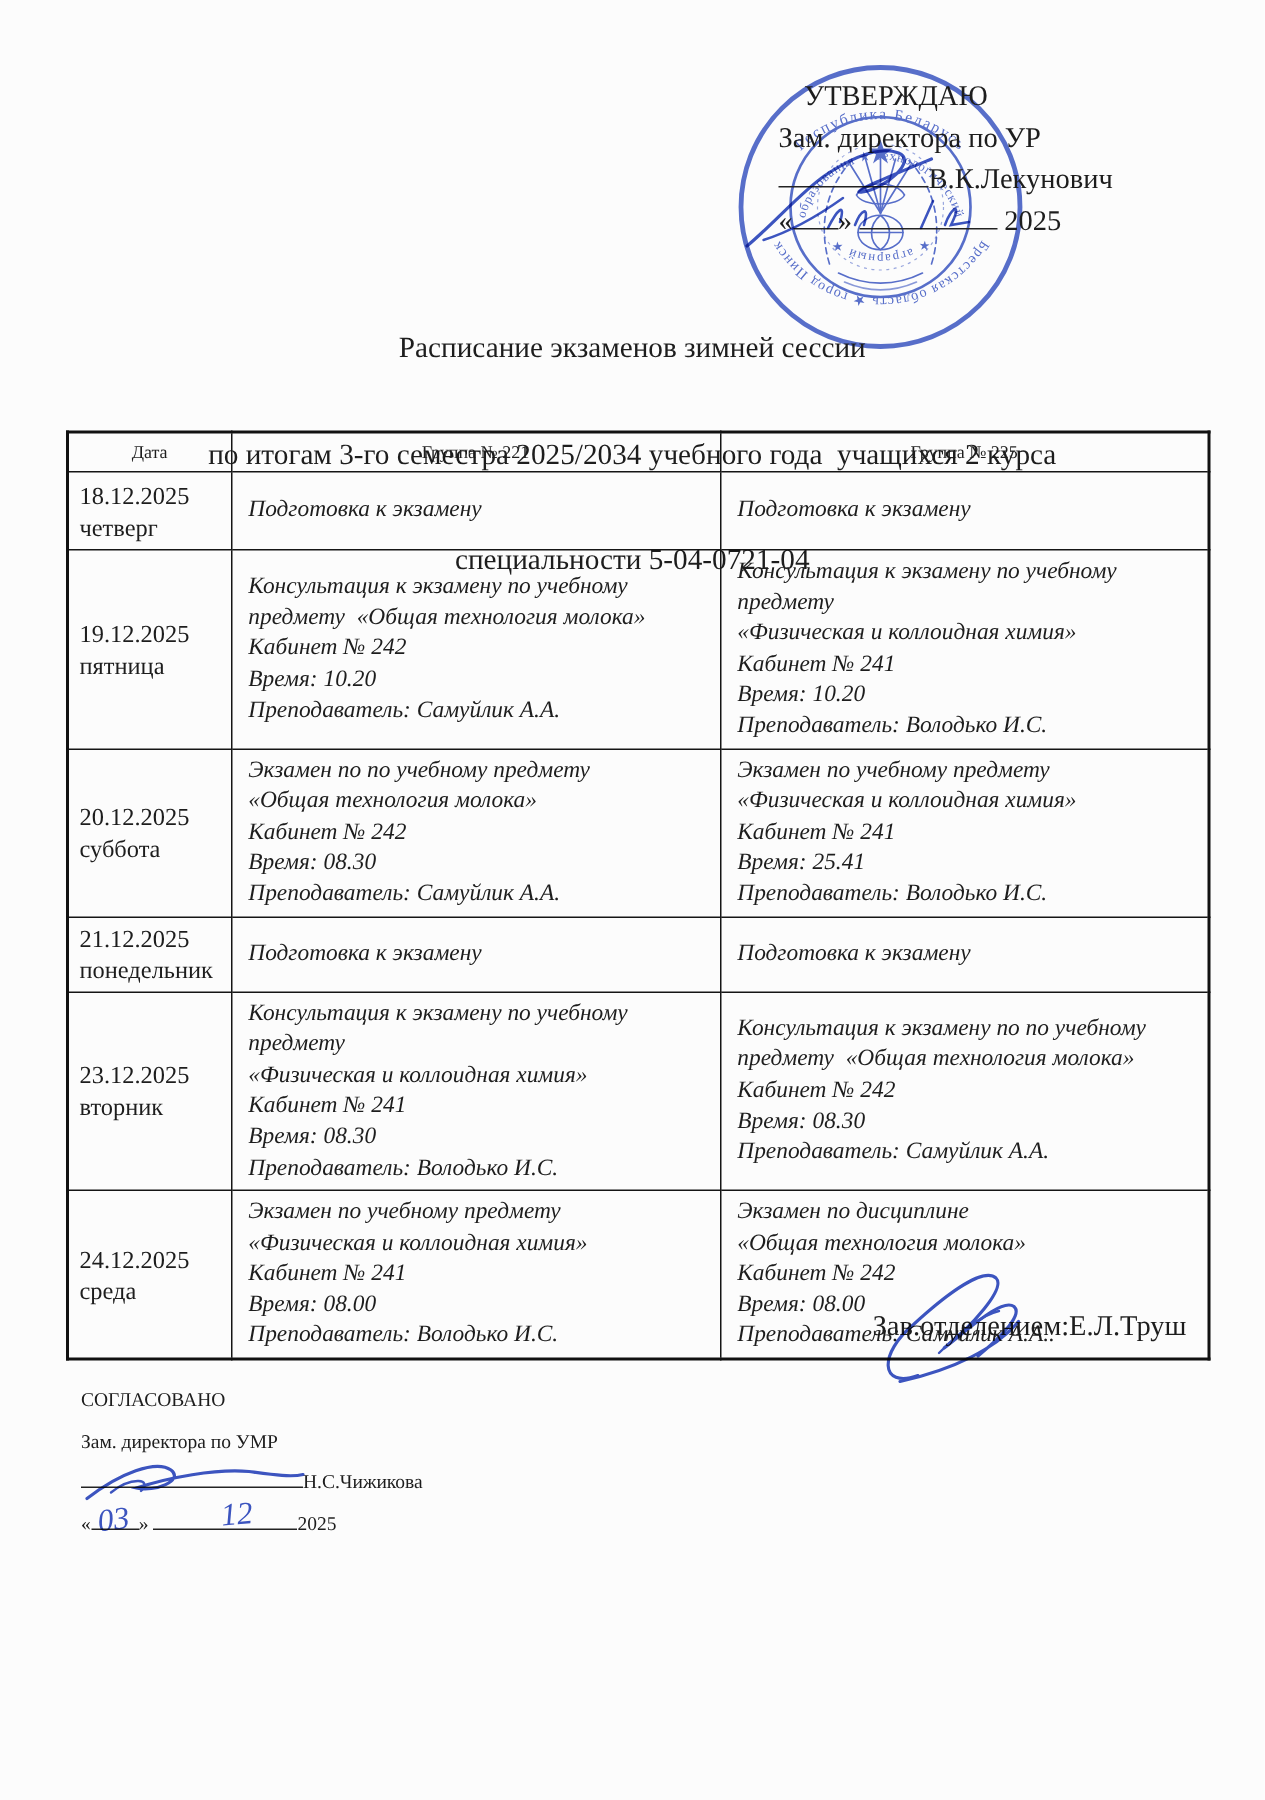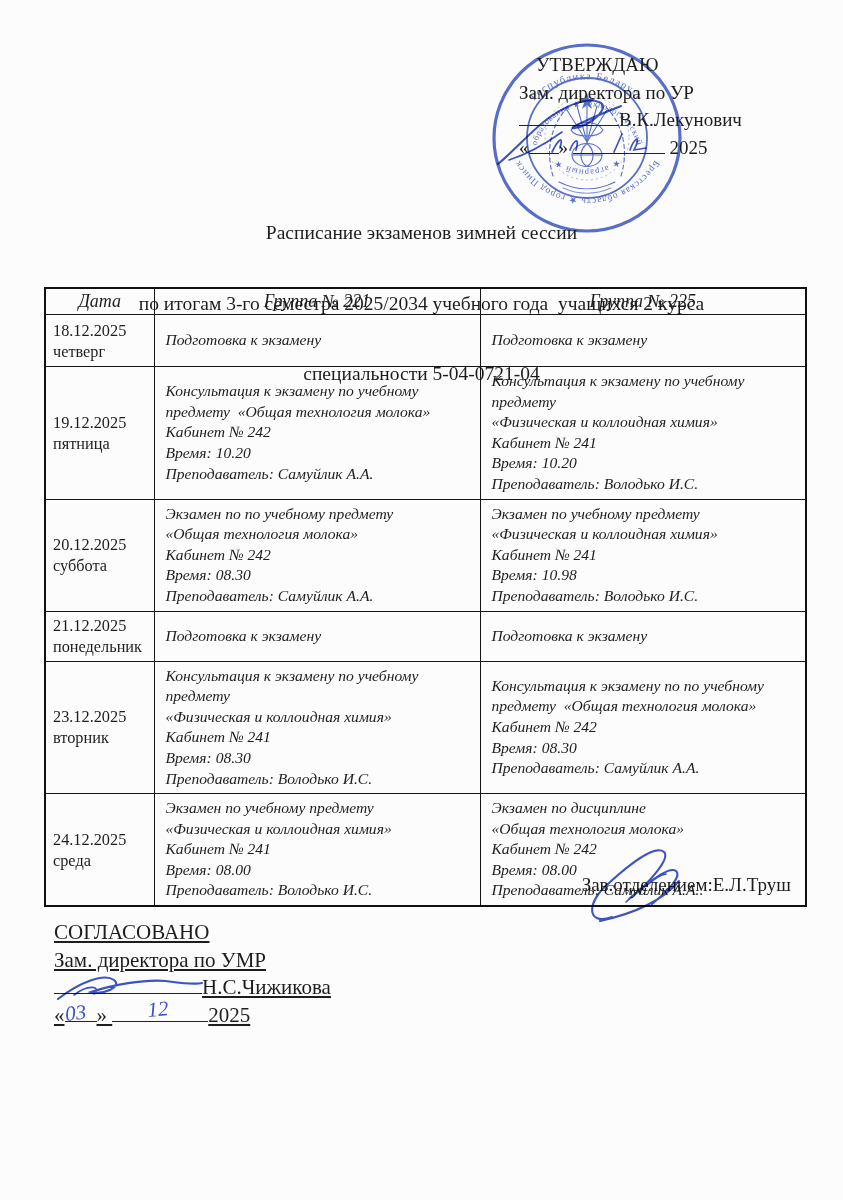--- a/index.html
+++ b/index.html
@@ -22,29 +22,29 @@
   
   .stamp{position:absolute;left:487px;top:38px;width:200px;height:200px;mix-blend-mode:multiply;opacity:.92;}
 
   
   .title{position:absolute;left:0;top:174px;width:843px;text-align:center;font-size:19.5px;line-height:23.5px;white-space:pre-wrap;}
 
   
   .sched{position:absolute;left:44px;top:287px;border-collapse:collapse;table-layout:fixed;width:761px;background:transparent;}
   .sched th,.sched td{border:1.7px solid #151515;vertical-align:middle;}
   .sched{border:2.6px solid #111;}
-  .sched th{font-weight:normal;font-size:18px;height:25px;text-align:center;padding:0;font-style:italic;}
+  .sched th{font-weight:normal;font-size:12px;height:25px;text-align:center;padding:0;}
   .col-date{width:109px;}
   .col-g{width:326px;}
   .cell-date{font-size:16.3px;line-height:21px;padding:2px 4px 2px 7px;margin-top:40px;}
   .cell-body{font-size:15.6px;line-height:20.6px;padding:4px 8px 4px 11px;white-space:pre-wrap;font-style:italic;}
 
   
   .depthead{position:absolute;left:473px;top:874px;width:318px;display:flex;justify-content:flex-end;font-size:19px;}
-  .agreed{position:absolute;left:54px;top:919px;font-size:21px;line-height:27.5px;white-space:nowrap;text-decoration:underline;}
+  .agreed{position:absolute;left:54px;top:919px;font-size:13px;line-height:27.5px;white-space:nowrap;}
   .agreed .u-name{width:148px;}
   .agreed .u-d{width:32px;}
   .agreed .u-m{width:96px;}
 
   
   .ink{position:absolute;left:0;top:0;width:843px;height:1200px;mix-blend-mode:multiply;pointer-events:none;}
 </style>
 </head>
 <body>
 
@@ -128,21 +128,21 @@
           </td>
           <td class="cell-body"><div>Консультация к экзамену по учебному предмету  «Общая технология молока»</div><div>Кабинет № 242</div><div>Время: 10.20</div><div>Преподаватель: Самуйлик А.А.</div></td>
           <td class="cell-body"><div>Консультация к экзамену по учебному предмету</div><div>«Физическая и коллоидная химия»</div><div>Кабинет № 241</div><div>Время: 10.20</div><div>Преподаватель: Володько И.С.</div></td>
         </tr>
         <tr style="height: 102px;">
           <td class="cell-date">
             <div>20.12.2025</div>
             <div>суббота</div>
           </td>
           <td class="cell-body"><div>Экзамен по по учебному предмету</div><div>«Общая технология молока»</div><div>Кабинет № 242</div><div>Время: 08.30</div><div>Преподаватель: Самуйлик А.А.</div></td>
-          <td class="cell-body"><div>Экзамен по учебному предмету</div><div>«Физическая и коллоидная химия»</div><div>Кабинет № 241</div><div>Время: 10.98</div><div>Преподаватель: Володько И.С.</div></td>
+          <td class="cell-body"><div>Экзамен по учебному предмету</div><div>«Физическая и коллоидная химия»</div><div>Кабинет № 241</div><div>Время: 25.41</div><div>Преподаватель: Володько И.С.</div></td>
         </tr>
         <tr style="height: 50px;">
           <td class="cell-date">
             <div>21.12.2025</div>
             <div>понедельник</div>
           </td>
           <td class="cell-body"><div>Подготовка к экзамену</div></td>
           <td class="cell-body"><div>Подготовка к экзамену</div></td>
         </tr>
         <tr style="height: 121px;">

